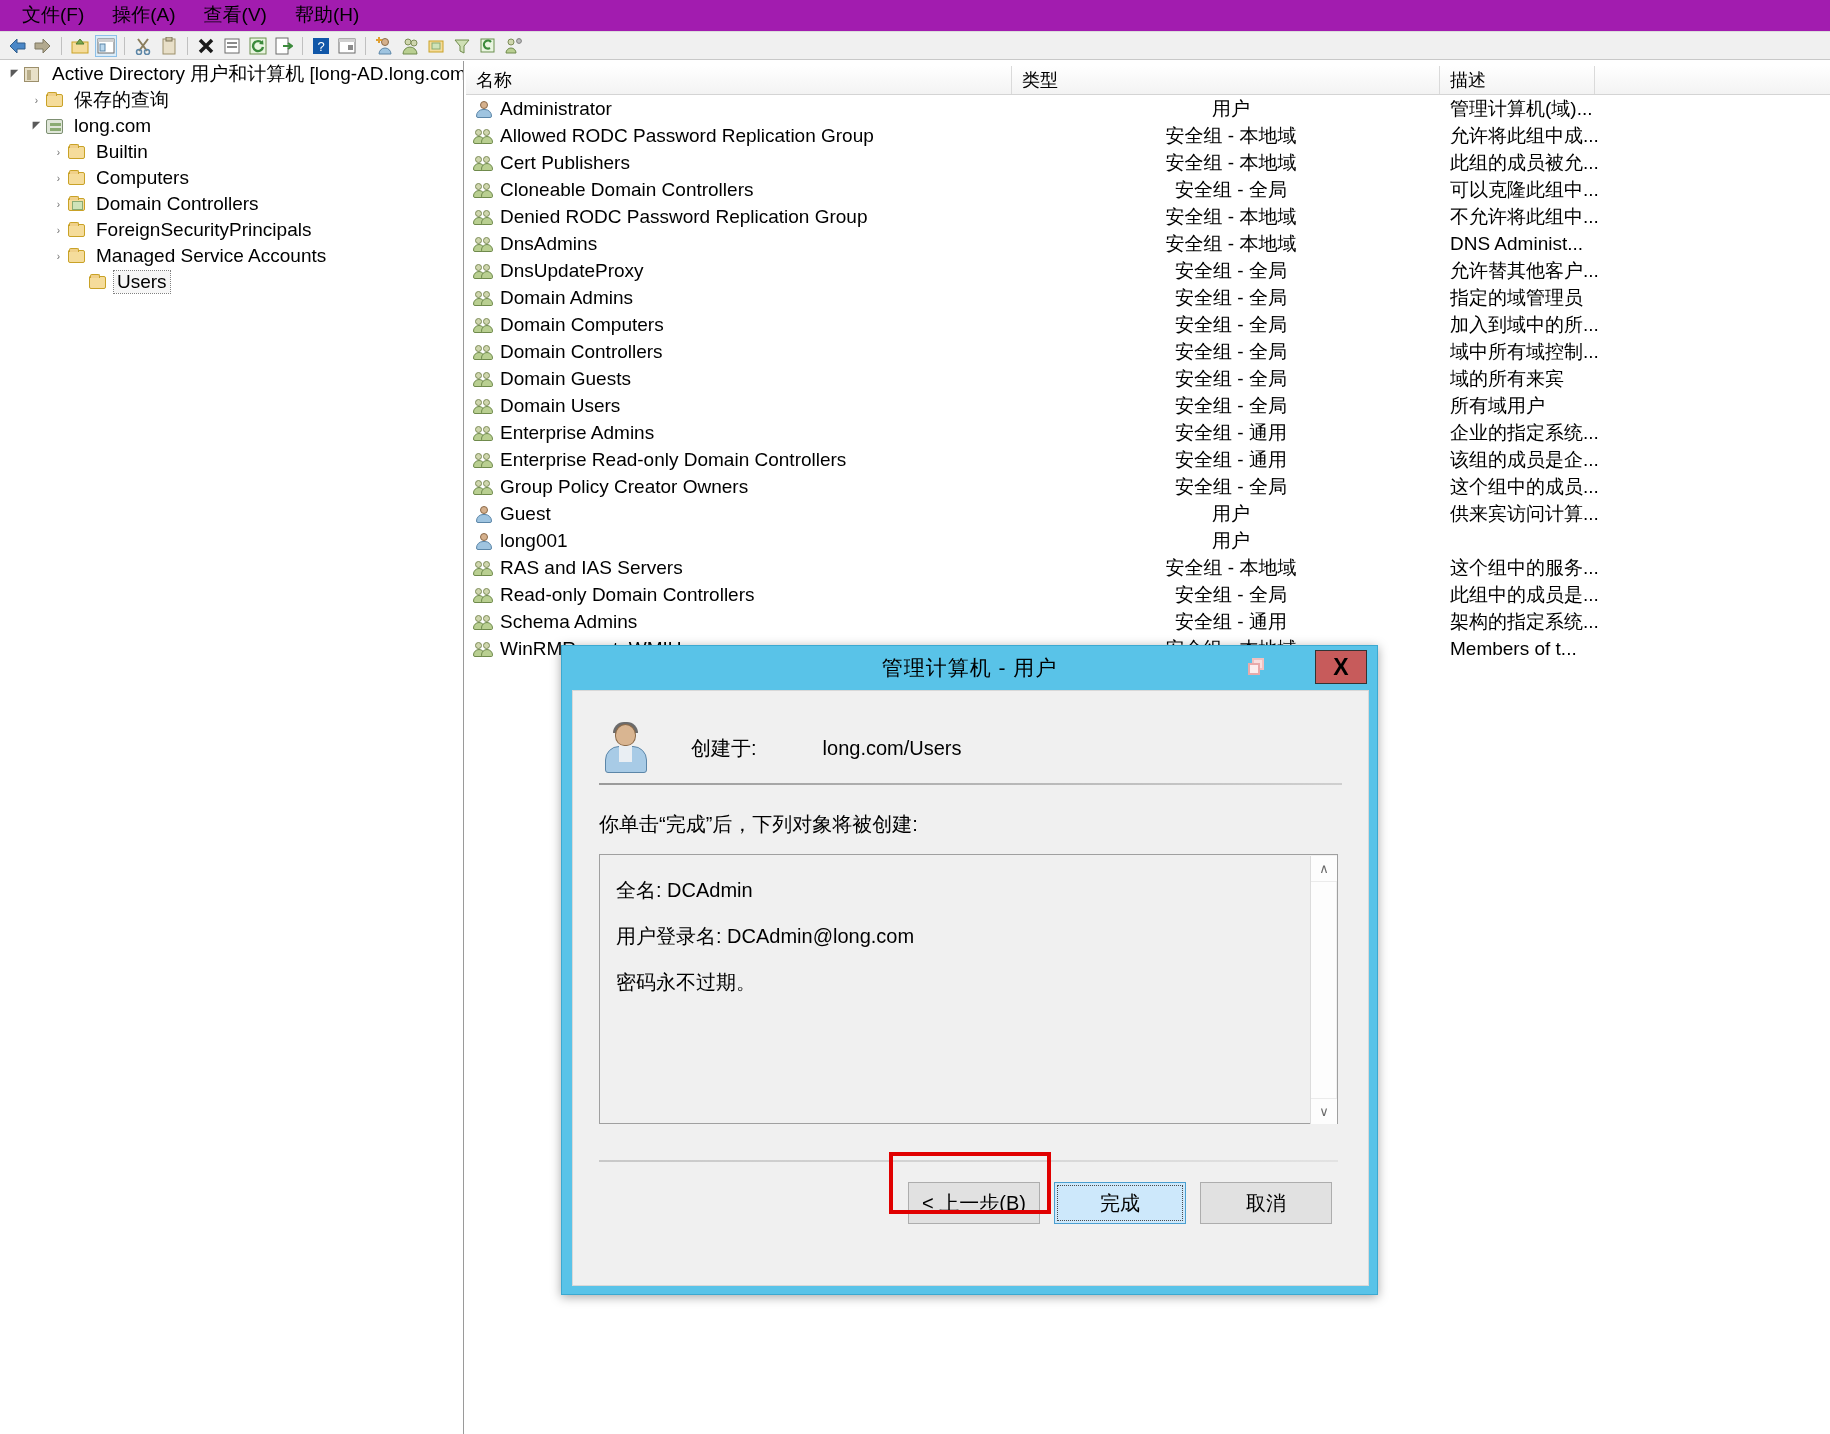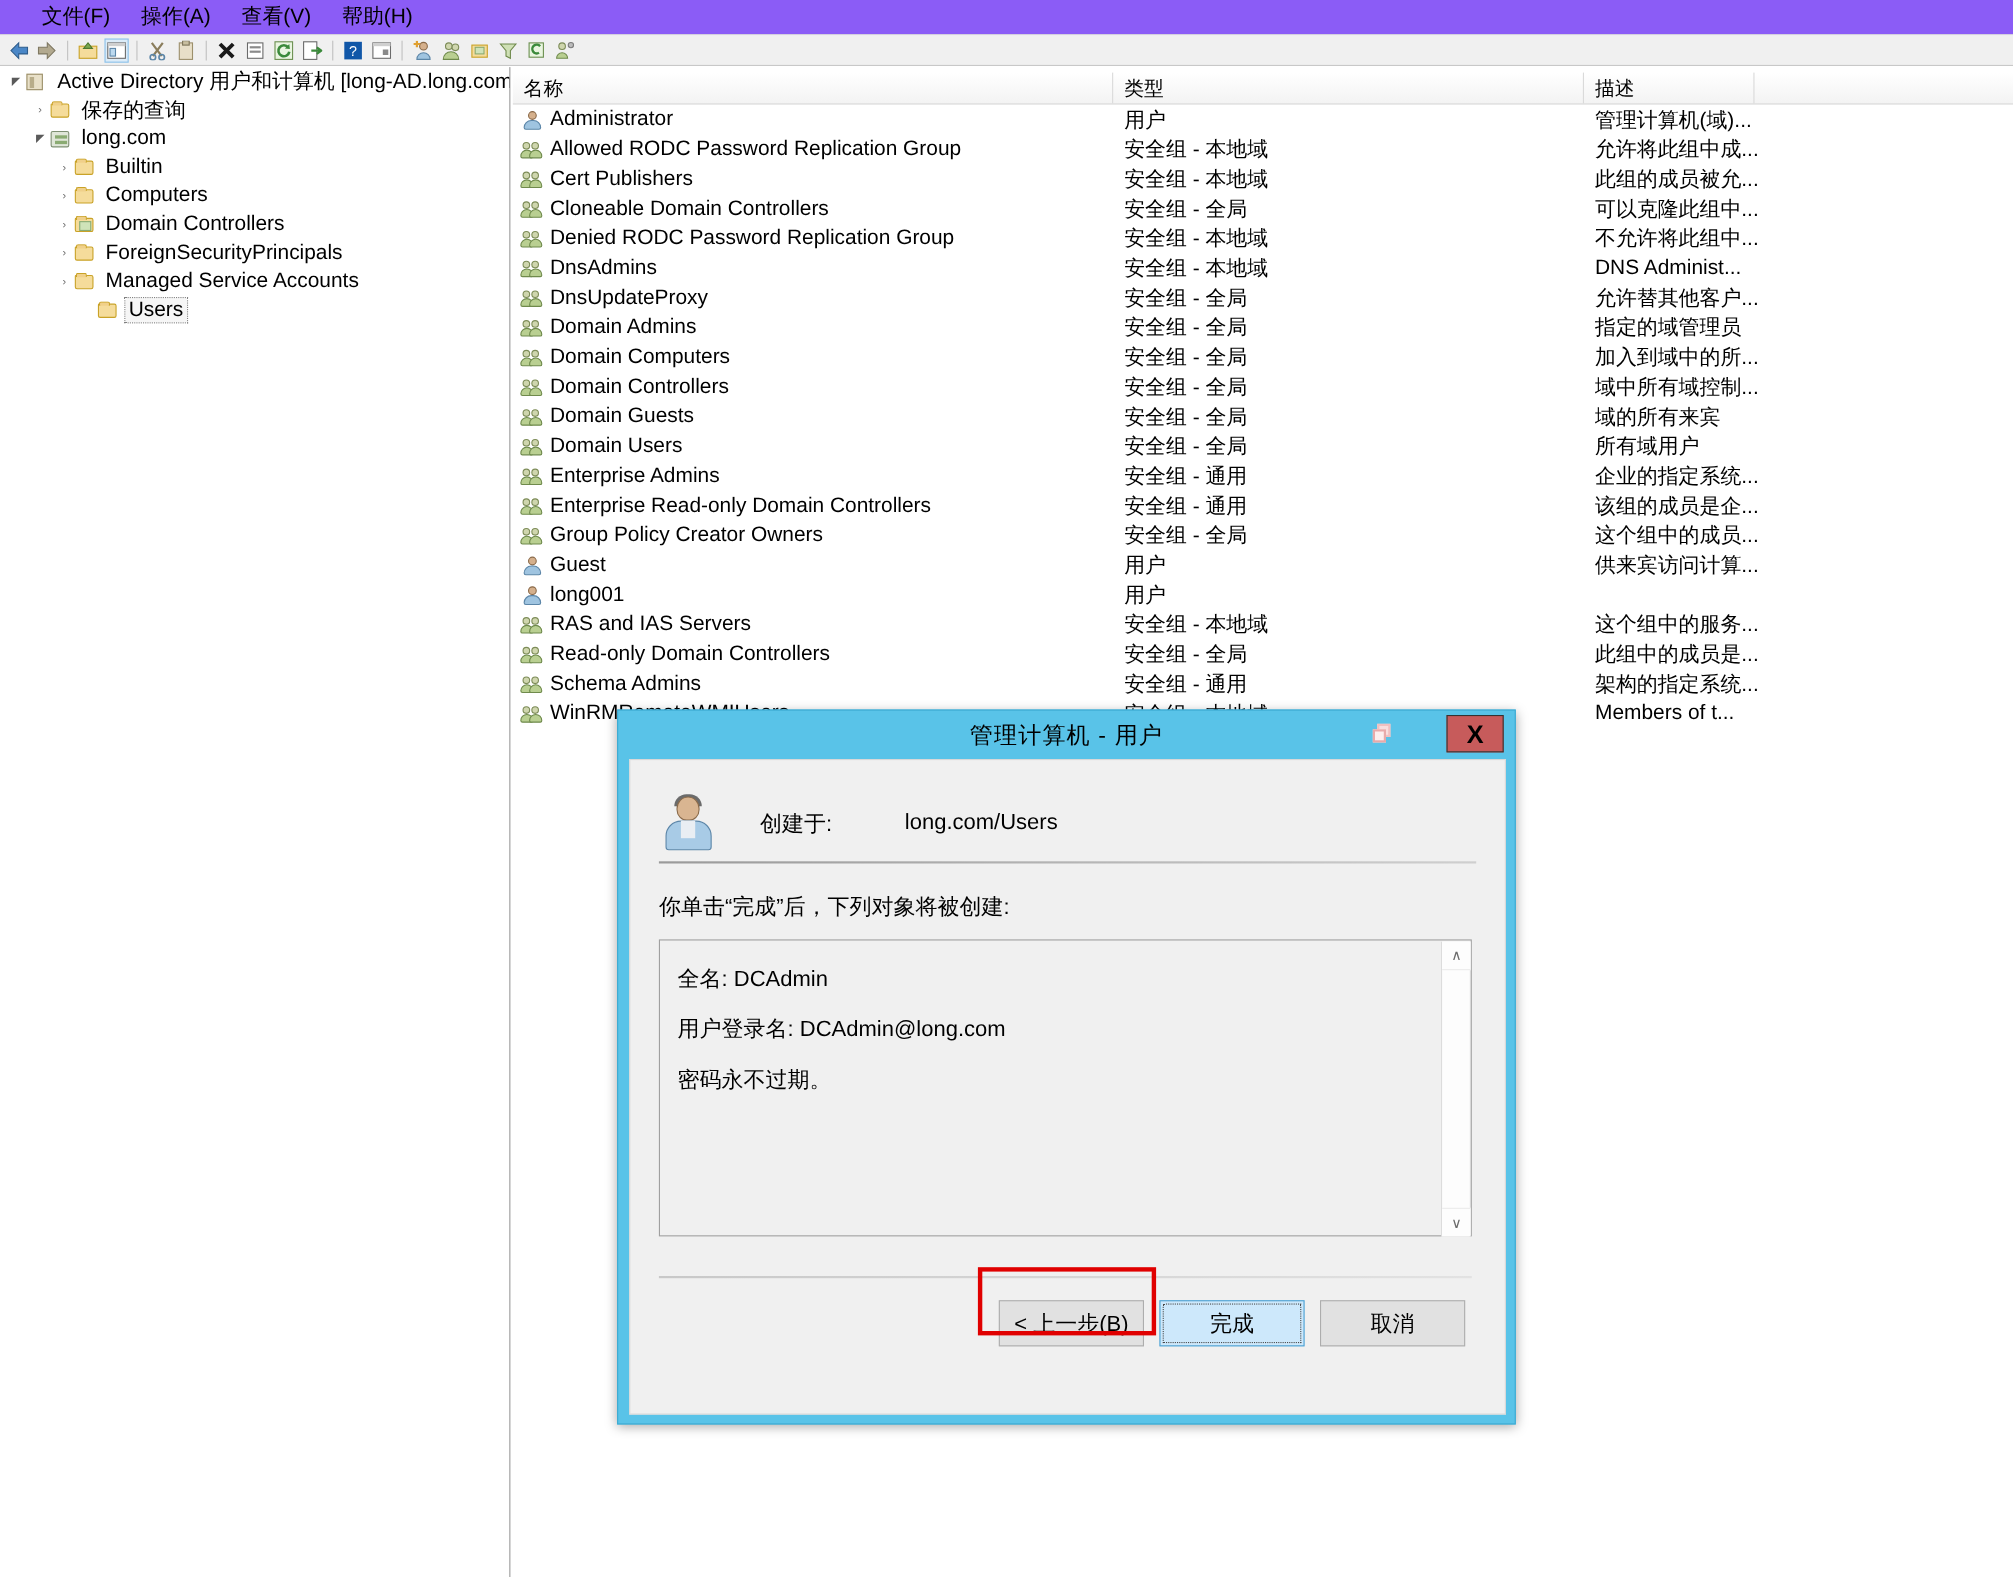--- a/index.html
+++ b/index.html
@@ -13,24 +13,24 @@
   #app {
     position: relative;
     width: 1830px; height: 1434px;
     background: #ffffff;
   }
 
   
   .menubar {
     position: absolute; left: 0; top: 0;
     width: 1830px; height: 32px;
-    background: #8b5cf6;
+    background: #a21caf;
     border-bottom: 1px solid #dcdcdc;
     display: flex; align-items: center;
-    padding-left: 24px;
+    padding-left: 8px;
   }
   .menubar-item {
     font-size: 19px; color: #000;
     padding: 3px 14px 4px 14px;
     white-space: nowrap;
     cursor: default;
   }
 
   
   .toolbar {
@@ -170,21 +170,21 @@
     display: flex;
     height: 27px;
     font-size: 19px;
     color: #000;
     white-space: nowrap;
     cursor: default;
     align-items: center;
   }
   .lv-cell { overflow: hidden; }
   .lv-cell.c-name { width: 546px; display: flex; align-items: center; padding-left: 8px; }
-  .lv-cell.c-type { width: 428px; padding-left: 10px; }
+  .lv-cell.c-type { width: 428px; padding-left: 10px; text-align: center; }
   .lv-cell.c-desc { flex: 1; padding-left: 10px; }
 
   
   .obj-icon { width: 20px; height: 20px; flex: 0 0 20px; margin-right: 6px; position: relative; }
   .u-head {
     position: absolute; left: 6px; top: 2px;
     width: 8px; height: 8px; border-radius: 50%;
     background: #d5b08c; border: 1px solid #8a6a4a;
   }
   .u-body {

